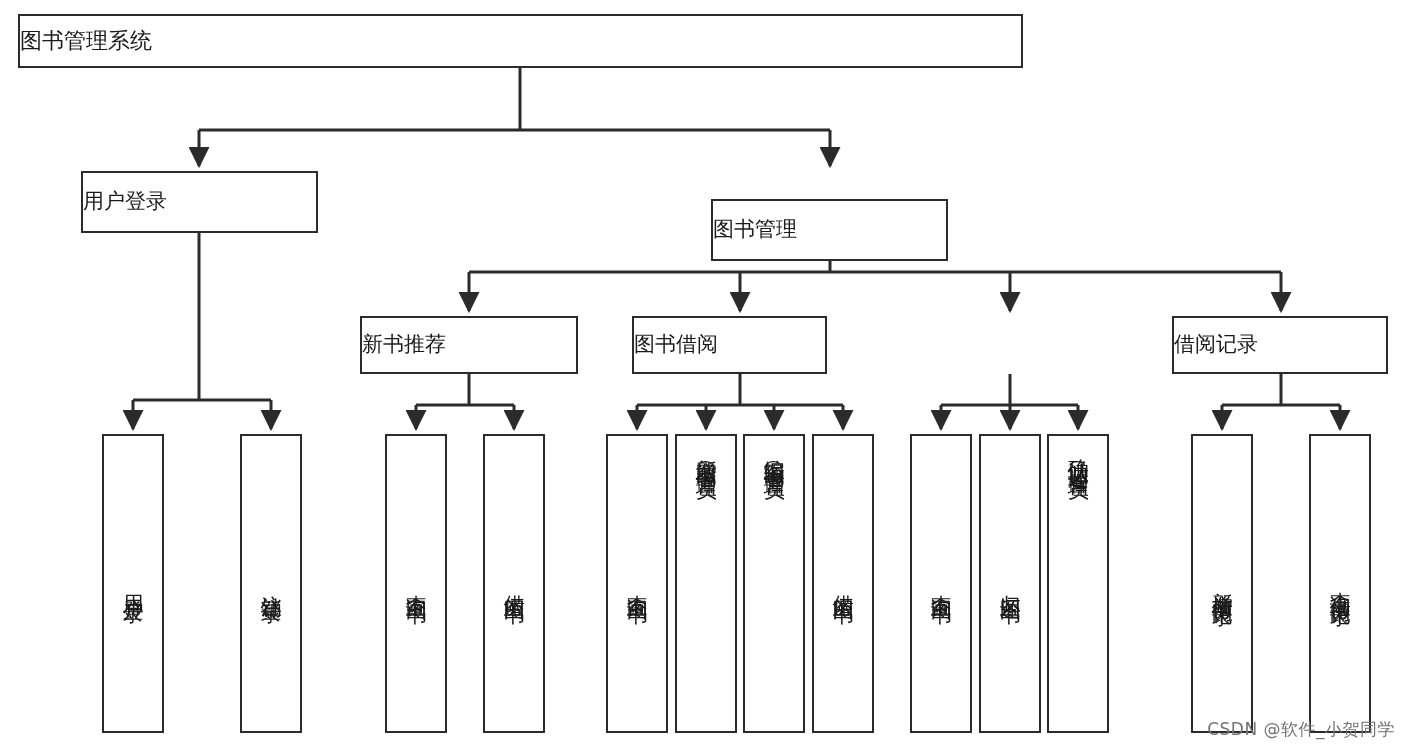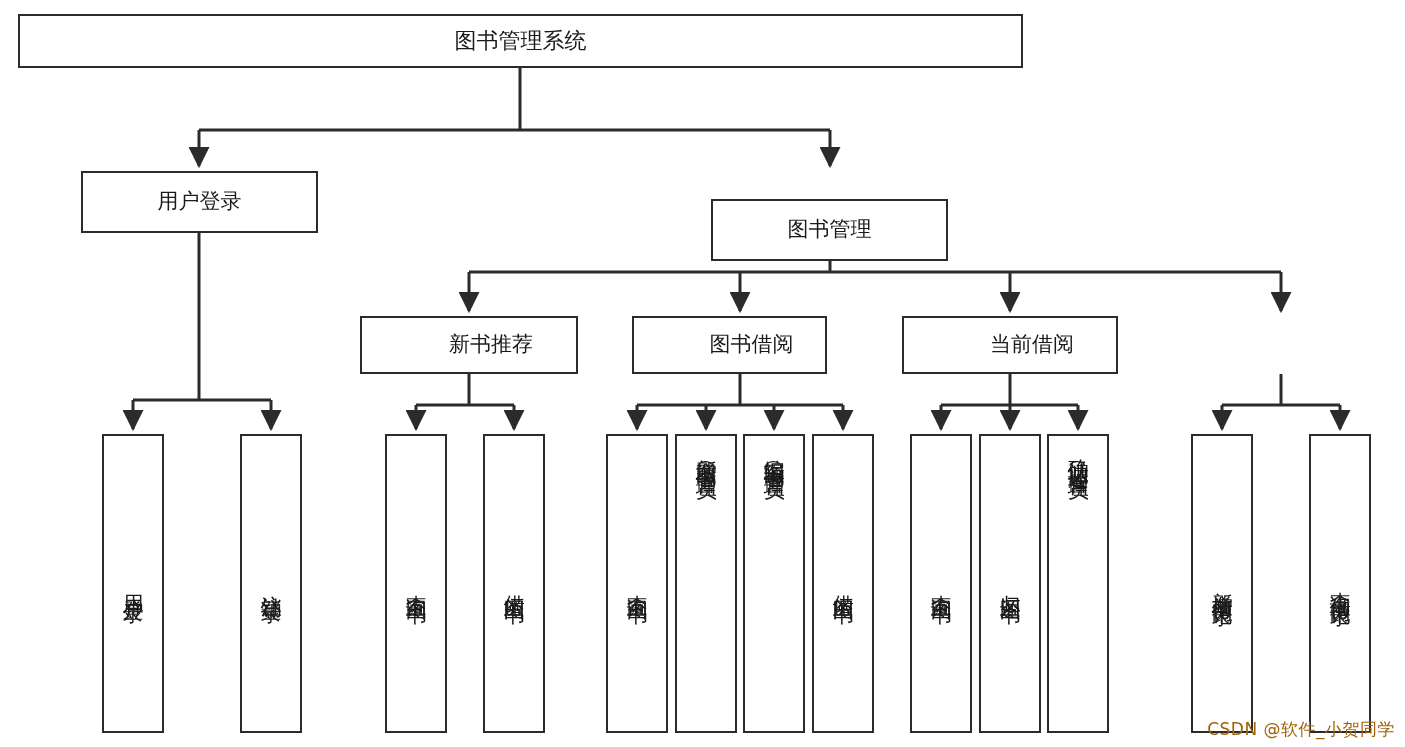--- a/index.html
+++ b/index.html
@@ -27,36 +27,35 @@
     height: 747px;
     pointer-events: none;
   }
   .node {
     position: absolute;
     box-sizing: border-box;
     border: 2px solid #2b2b2b;
     background: #ffffff;
     display: flex;
     align-items: center;
-    justify-content: center;
+    justify-content: flex-start;
     color: #1a1a1a;
     text-align: center;
   }
   .node.root {
     font-size: 22px;
     line-height: 1.2;
   }
   .node.lvl2 {
     font-size: 21px;
     line-height: 1.2;
   }
   .node.lvl3 {
     font-size: 21px;
     line-height: 1.2;
-    padding-left: 44px;
   }
   .node.leaf {
     font-size: 21px;
     line-height: 1.25;
     align-items: flex-start;
     justify-content: center;
     padding: 6px 0;
   }
   .vlabel {
     writing-mode: vertical-rl;
@@ -73,21 +72,21 @@
     justify-content: center;
   }
   .leaf.topalign .leaf-inner {
     align-items: flex-start;
   }
   .watermark {
     position: absolute;
     right: 10px;
     bottom: 6px;
     font-size: 17px;
-    color: #a16207;
+    color: #737373;
     white-space: nowrap;
     letter-spacing: 0.5px;
   }
 </style>
 </head>
 <body>
 
 <div id="canvas">
 
   <svg id="edges" viewBox="0 0 1405 747" xmlns="http://www.w3.org/2000/svg">
@@ -153,24 +152,24 @@
   </div>
 
   <div class="node lvl3" style="left:360px; top:316px; width:218px; height:58px;">
     <span>新书推荐</span>
   </div>
 
   <div class="node lvl3" style="left:632px; top:316px; width:195px; height:58px;">
     <span>图书借阅</span>
   </div>
 
-  <div class="node lvl3" style="left:902px; top:316px; width:216px; height:58px;">
-    <span>当前借阅</span>
-  </div>
-
+
+  <div class="node lvl3" style="left:1172px; top:316px; width:216px; height:58px;">
+    <span>借阅记录</span>
+  </div>
 
   <div class="node leaf" style="left:102px; top:434px; width:62px; height:299px;">
     <div class="leaf-inner">
         <span class="vlabel">用户登录</span>
       </div>
   </div>
 
   <div class="node leaf" style="left:240px; top:434px; width:62px; height:299px;">
     <div class="leaf-inner">
         <span class="vlabel">注销登录</span>

